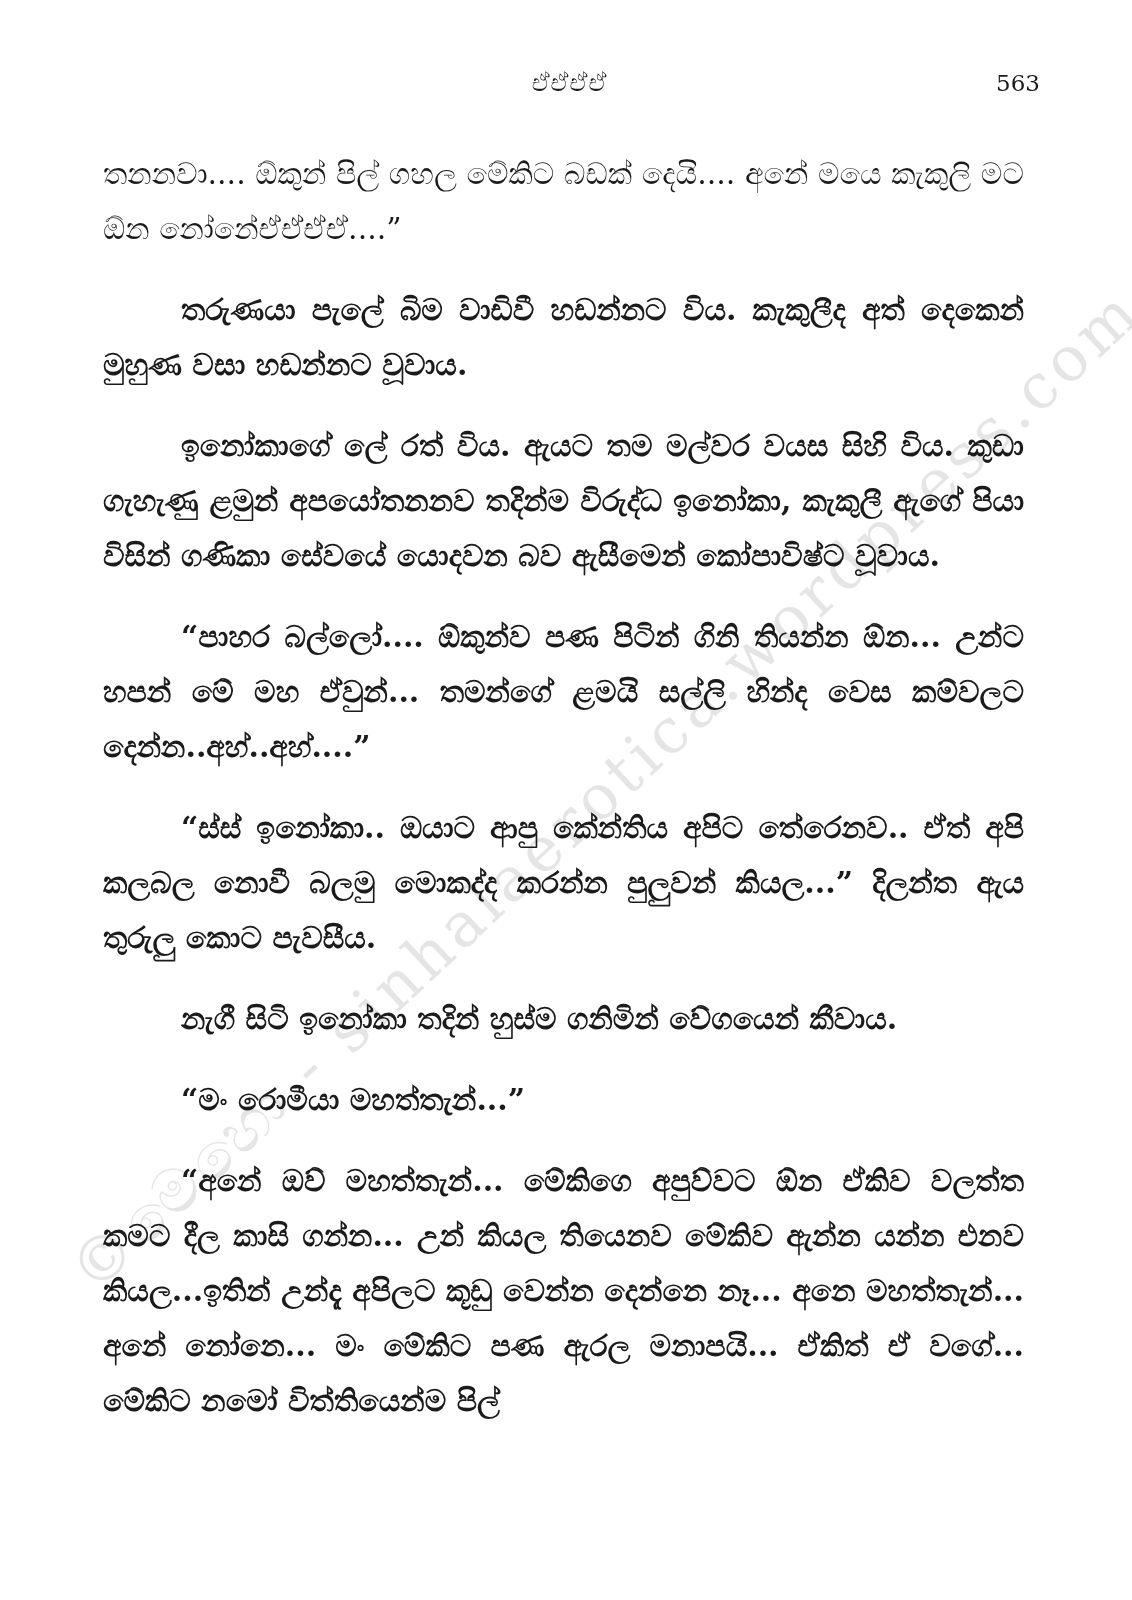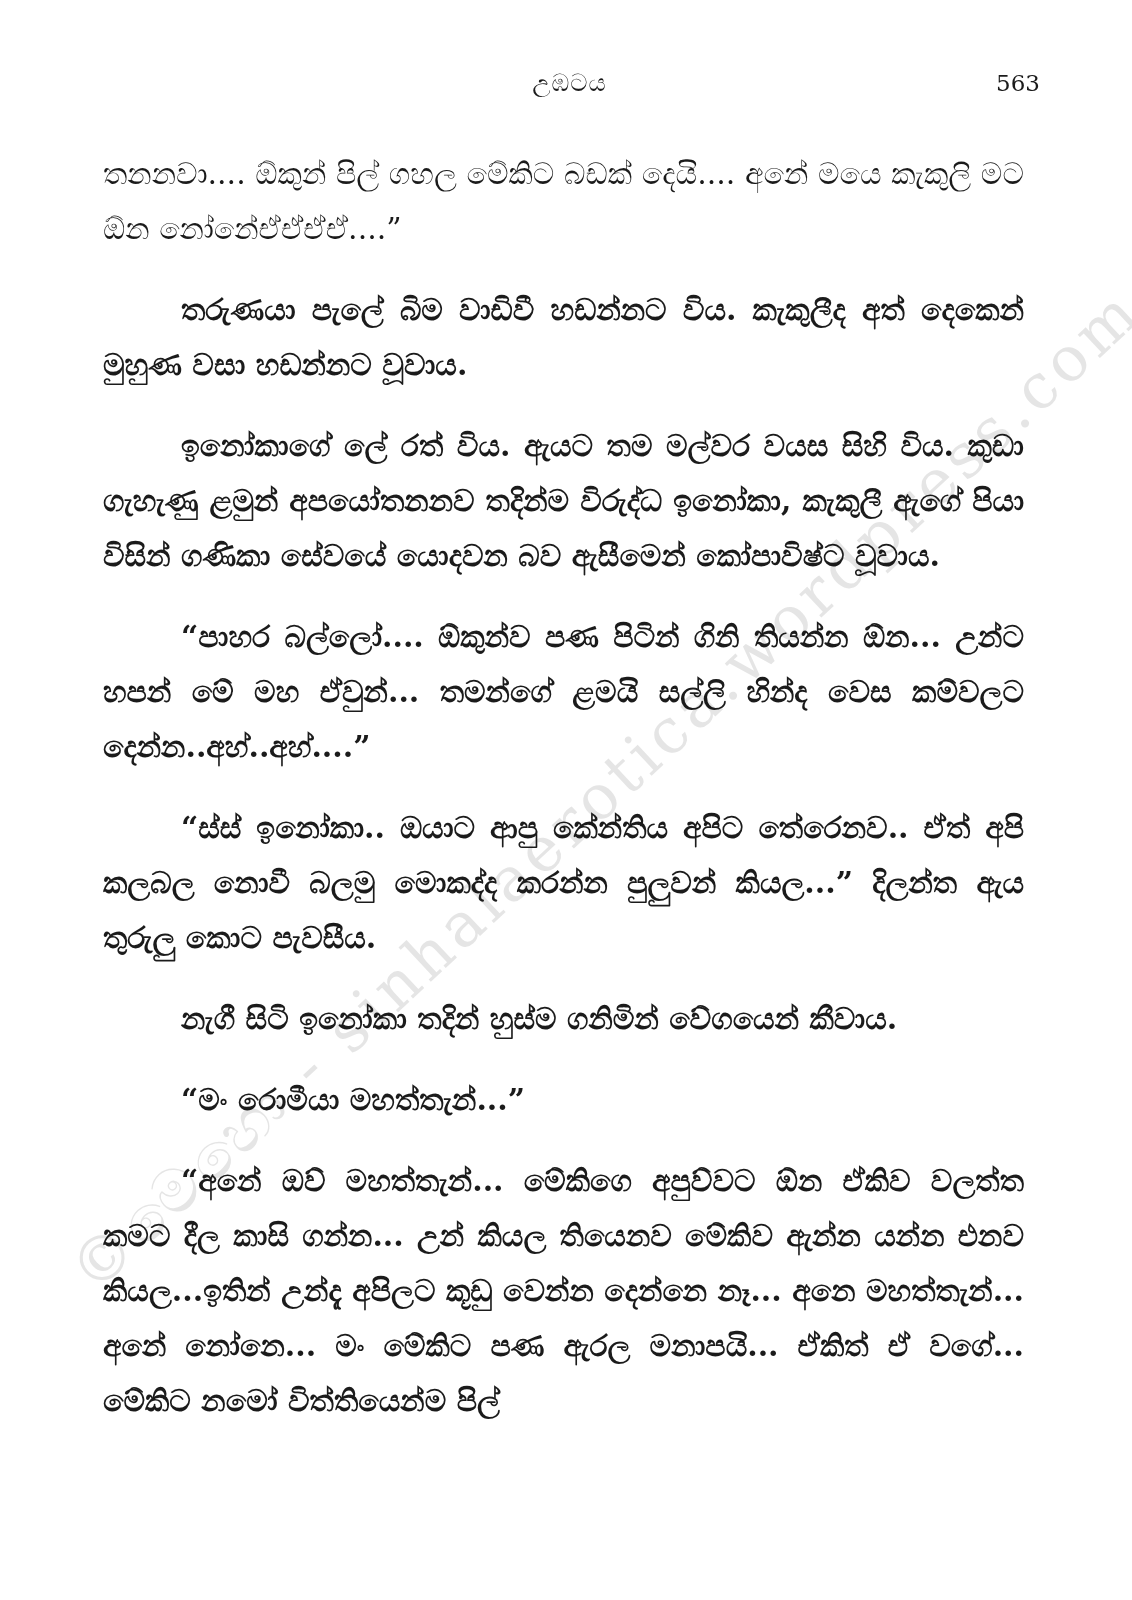--- a/index.html
+++ b/index.html
@@ -71,21 +71,21 @@
     text-indent: 78px;
     font-weight: bold;
   }
 </style>
 </head>
 <body>
 
 <div class="page">
 
   <div class="header">
-    <span class="title">උඹටය</span>
+    <span class="title">ඒඒඒඒ</span>
     <span class="pagenum">563</span>
   </div>
 
   <div class="watermark">©මෙහො - sinhalaerotica.wordpress.com</div>
 
   <div class="content">
     <p>තනනවා.... ඕකුන් පිල් ගහල මේකිට බඩක් දෙයි.... අනේ මයෙ කැකුලි මට ඕන නෝනේඒඒඒඒ....”</p>
     <p class="indent">තරුණයා පැලේ බිම වාඩිවී හඩන්නට විය. කැකුලීද අත් දෙකෙන් මුහුණ වසා හඩන්නට වූවාය.</p>
     <p class="indent">ඉනෝකාගේ ලේ රත් විය. ඇයට තම මල්වර වයස සිහි විය. කුඩා ගැහැණු ළමුන් අපයෝතනනව තදින්ම විරුද්ධ ඉනෝකා, කැකුලී ඇගේ පියා විසින් ගණිකා සේවයේ යොදවන බව ඇසීමෙන් කෝපාවිෂ්ට වූවාය.</p>
     <p class="indent">“පාහර බල්ලෝ.... ඕකුන්ව පණ පිටින් ගිනි තියන්න ඕන... උන්ට හපන් මේ මහ ඒවුන්... තමන්ගේ ළමයි සල්ලි හින්ද වෙස කම්වලට දෙන්න..අහ්..අහ්....”</p>

